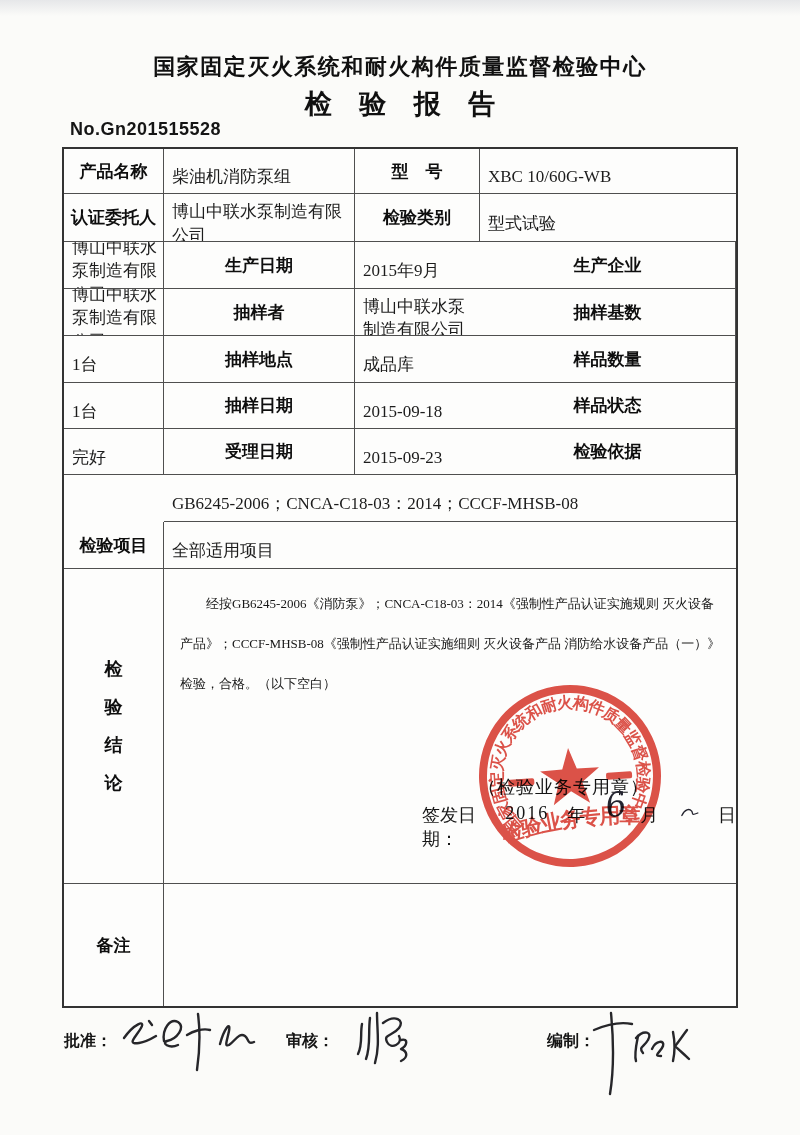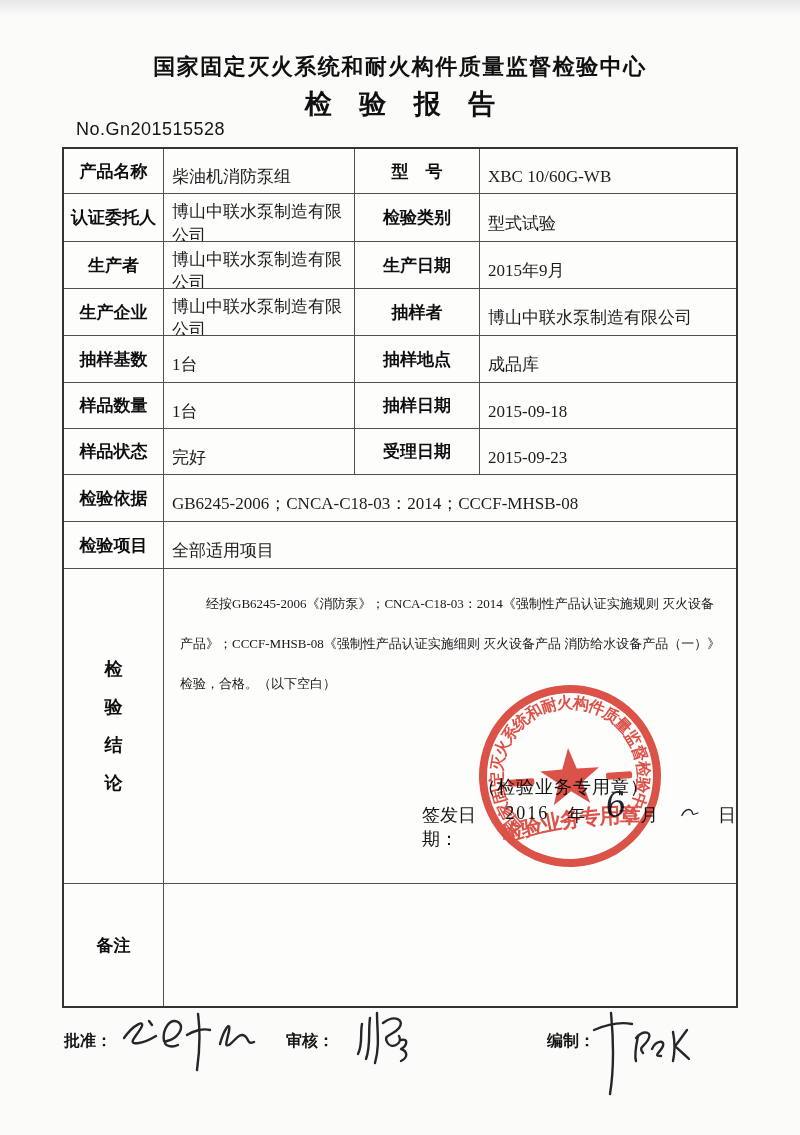--- a/index.html
+++ b/index.html
@@ -8,21 +8,21 @@
     background:#fbfbf9;
     font-family:"Liberation Sans",sans-serif;
     color:#151515;
   }
   .scan-top{position:absolute;top:0;left:0;right:0;height:16px;
     background:linear-gradient(#e6e7e9,#fbfbf9);}
   .org-name{position:absolute;top:52px;left:0;width:100%;text-align:center;
     font-size:22px;font-weight:bold;letter-spacing:1.5px;color:#101010;}
   .report-title{position:absolute;top:86px;left:0;width:100%;text-align:center;
     font-size:27px;font-weight:bold;letter-spacing:10px;text-indent:10px;color:#101010;}
-  .no-line{position:absolute;left:76px;top:119px;font-size:18px;font-weight:normal;letter-spacing:.5px;}
+  .no-line{position:absolute;left:70px;top:119px;font-size:18px;font-weight:bold;letter-spacing:.5px;}
   .page-info{position:absolute;right:60px;top:121px;font-size:16px;
     font-family:"Liberation Serif",serif;letter-spacing:2px;margin-top:40px;}
 
   .report-table{
     position:absolute;left:62px;top:147px;width:676px;box-sizing:border-box;
     border:2.5px solid #333;background:#fdfdfc;
     display:grid;
     grid-template-columns:100px 191px 125px 1fr;
     grid-template-rows:45px 48px 47px 47px 47px 46px 46px 47px 47px 315px 122px;
   }
@@ -77,21 +77,20 @@
   <div class="cell lbl">产品名称</div>
   <div class="cell val">柴油机消防泵组</div>
   <div class="cell lbl">型　号</div>
   <div class="cell val no-r">XBC 10/60G-WB</div>
 
   <div class="cell lbl">认证委托人</div>
   <div class="cell val">博山中联水泵制造有限公司</div>
   <div class="cell lbl">检验类别</div>
   <div class="cell val no-r">型式试验</div>
 
-  <div class="cell lbl">生产者</div>
   <div class="cell val">博山中联水泵制造有限公司</div>
   <div class="cell lbl">生产日期</div>
   <div class="cell val no-r">2015年9月</div>
 
   <div class="cell lbl">生产企业</div>
   <div class="cell val">博山中联水泵制造有限公司</div>
   <div class="cell lbl">抽样者</div>
   <div class="cell val no-r">博山中联水泵制造有限公司</div>
 
   <div class="cell lbl">抽样基数</div>

